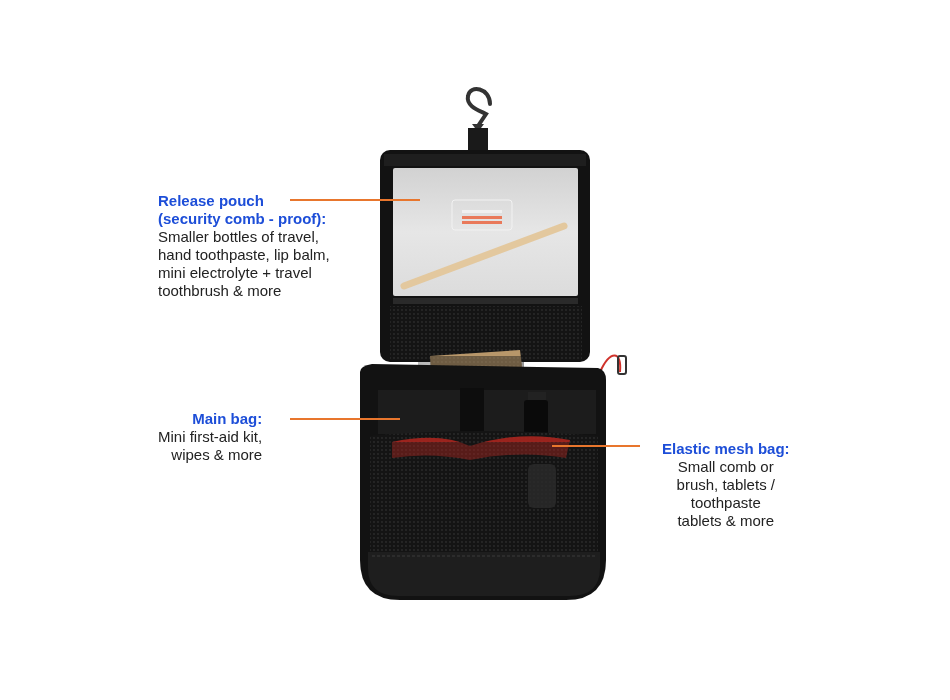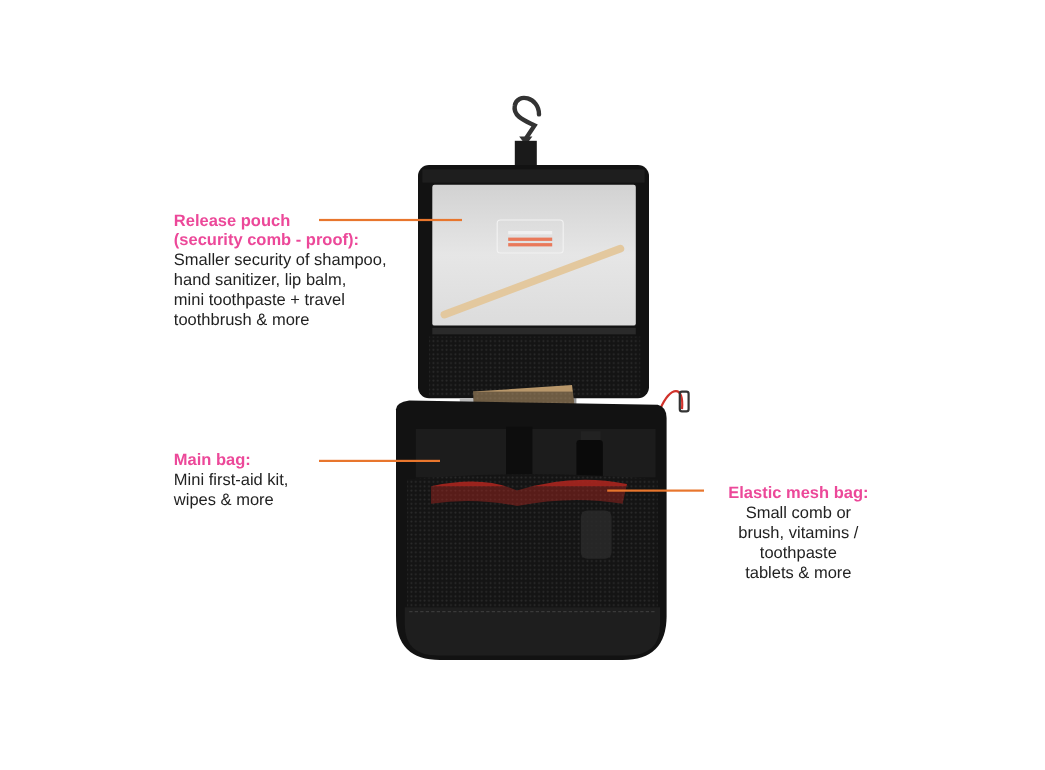--- a/index.html
+++ b/index.html
@@ -1,21 +1,21 @@
 <!DOCTYPE html>
 <html><head>
   <meta charset="utf-8">
   <style>
     html, body { margin: 0; padding: 0; }
     body {
       width: 950px; height: 700px; background: #ffffff; position: relative; overflow: hidden;
       font-family: "Liberation Sans", "DejaVu Sans", sans-serif;
     }
     .label-block { position: absolute; color: #222222; font-size: 15px; line-height: 18px; }
-    .label-title { color: #ec4899; font-weight: bold; display: block; }
+    .label-title { color: #1d4ed8; font-weight: bold; display: block; }
     .label-body { display: block; }
     .leader { position: absolute; height: 2px; background: #e8762d; }
     .bag { position: absolute; left: 0; top: 0; width: 950px; height: 700px; }
   </style>
 </head>
 <body>
 
 <svg class="bag" viewBox="0 0 950 700" xmlns="http://www.w3.org/2000/svg">
   <defs>
     <pattern id="mesh" width="4" height="4" patternUnits="userSpaceOnUse">
@@ -72,34 +72,34 @@
 
   <rect x="528" y="464" width="28" height="44" rx="6" fill="#2a2a2a" opacity="0.8"></rect>
 
   <path d="M368 552 L 600 552 L 600 568 Q 600 596, 570 596 L 398 596 Q 368 596, 368 568 Z" fill="#1e1e1e"></path>
   <path d="M372 556 L 596 556" stroke="#3a3a3a" stroke-width="1" stroke-dasharray="3 2"></path>
 </svg>
 
 <div class="label-block" style="left:158px; top:192px;">
   <span class="label-title">Release pouch</span>
   <span class="label-title">(security comb - proof):</span>
-  <span class="label-body">Smaller security of shampoo,</span>
-  <span class="label-body">hand sanitizer, lip balm,</span>
-  <span class="label-body">mini toothpaste + travel</span>
+  <span class="label-body">Smaller bottles of travel,</span>
+  <span class="label-body">hand toothpaste, lip balm,</span>
+  <span class="label-body">mini electrolyte + travel</span>
   <span class="label-body">toothbrush &amp; more</span>
 </div>
 <div class="leader" style="left:290px; top:199px; width:130px;"></div>
 
-<div class="label-block" style="left:158px; top:410px;">
+<div class="label-block" style="left:158px; top:410px;text-align:right;">
   <span class="label-title">Main bag:</span>
   <span class="label-body">Mini first-aid kit,</span>
   <span class="label-body">wipes &amp; more</span>
 </div>
 <div class="leader" style="left:290px; top:418px; width:110px;"></div>
 
 <div class="label-block" style="left:662px; top:440px;text-align:center;">
   <span class="label-title">Elastic mesh bag:</span>
   <span class="label-body">Small comb or</span>
-  <span class="label-body">brush, vitamins /</span>
+  <span class="label-body">brush, tablets /</span>
   <span class="label-body">toothpaste</span>
   <span class="label-body">tablets &amp; more</span>
 </div>
 <div class="leader" style="left:552px; top:445px; width:88px;"></div>
 
 </body></html>

